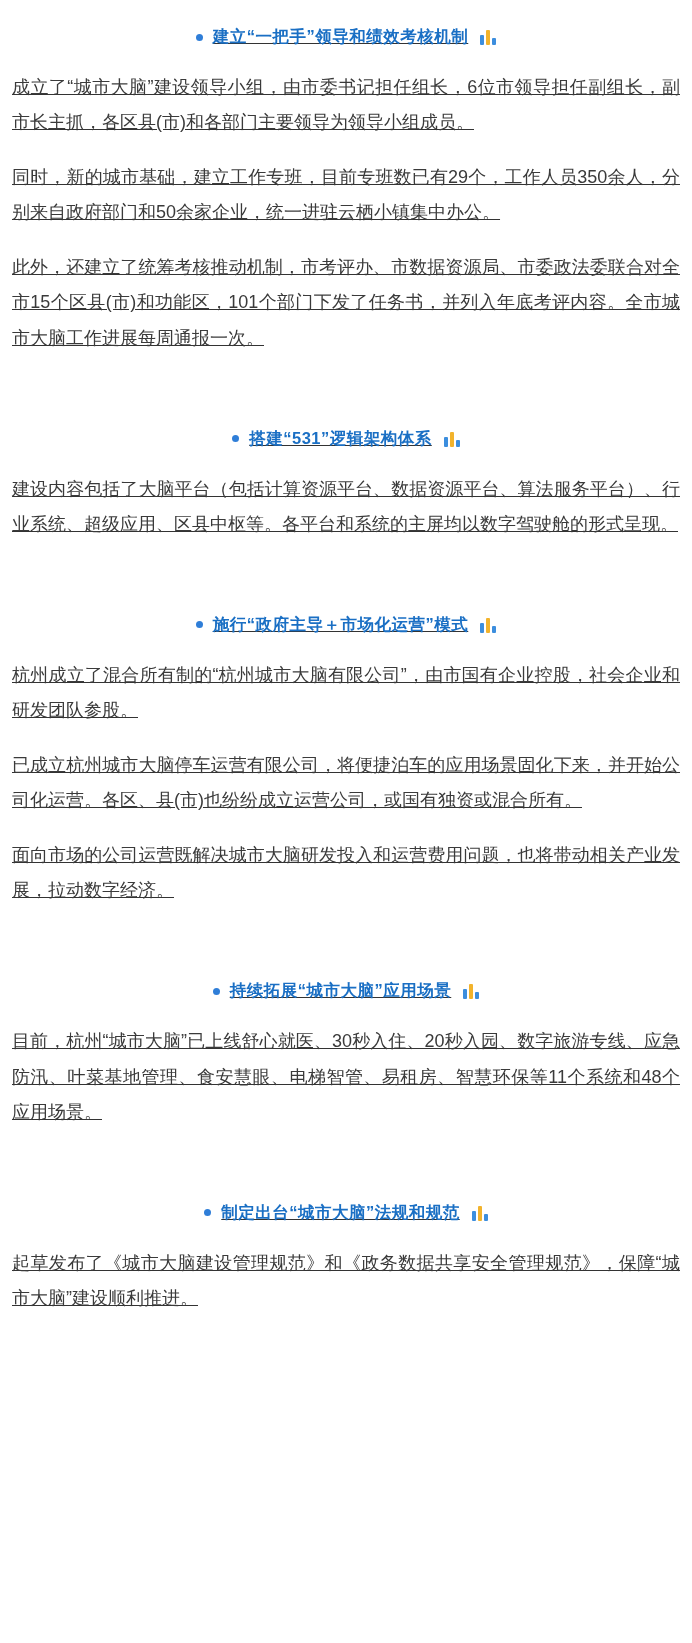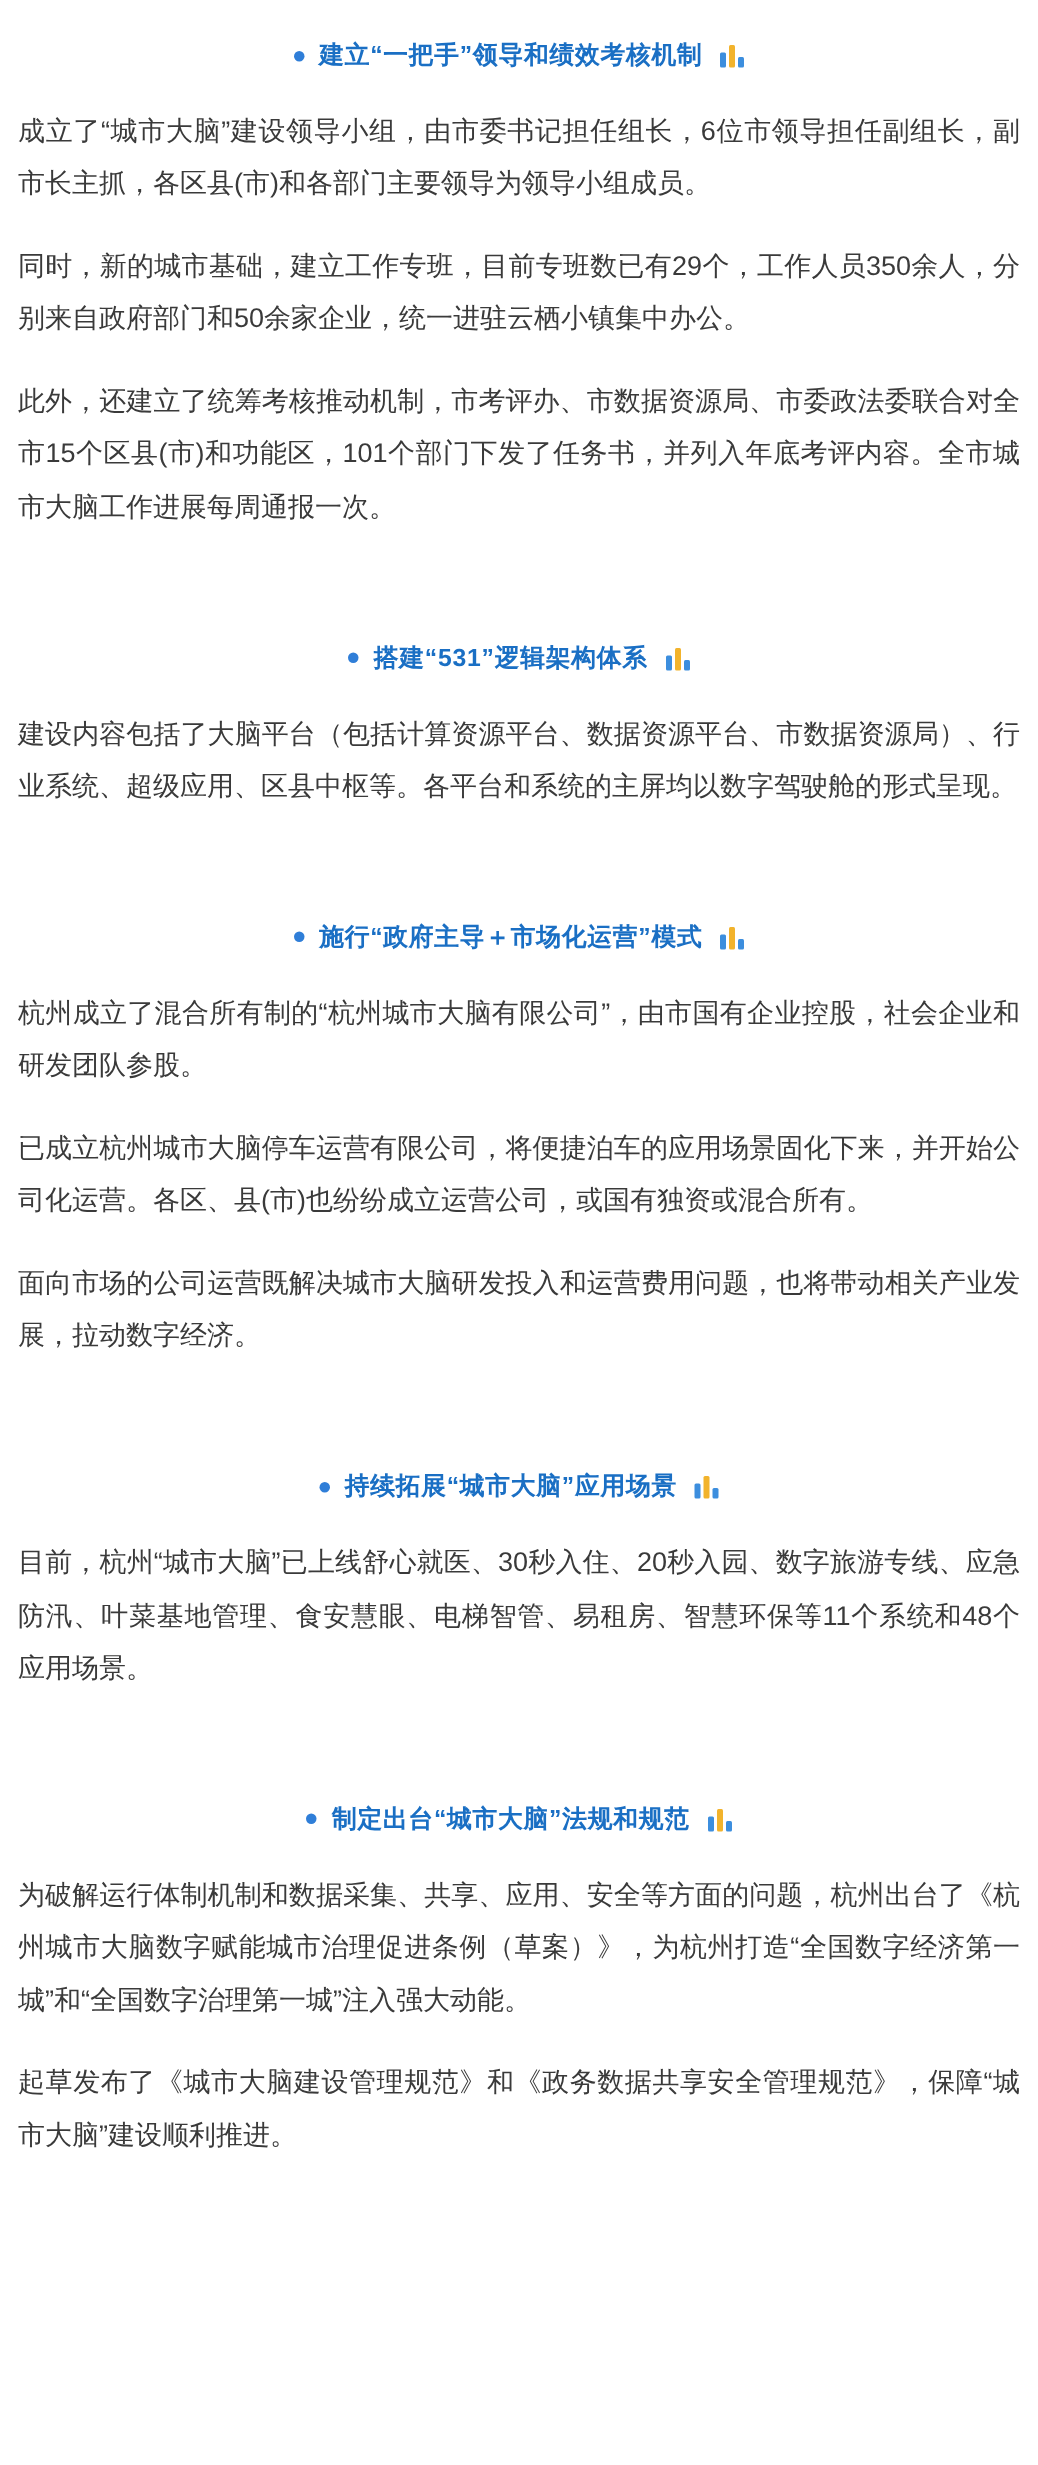--- a/index.html
+++ b/index.html
@@ -10,20 +10,21 @@
   body {
     width: 692px;
     font-family: "Liberation Sans", "DejaVu Sans", sans-serif;
     color: #333333;
     -webkit-font-smoothing: antialiased;
   }
   .page {
     width: 692px;
     box-sizing: border-box;
     padding: 18px 8px 30px 8px;
+    text-decoration: underline;
   }
   
   .heading {
     display: flex;
     align-items: center;
     justify-content: center;
     margin: 26px 0 22px 0;
     gap: 8px;
   }
   .heading:first-child { margin-top: 8px; }
@@ -95,21 +96,21 @@
 
   <div class="heading">
     <span class="bullet-dot"></span>
     <span class="heading-text">搭建“531”逻辑架构体系</span>
     <span class="bars-icon">
         <i class="b1"></i>
         <i class="b2"></i>
         <i class="b3"></i>
       </span>
   </div>
-  <p class="para">建设内容包括了大脑平台（包括计算资源平台、数据资源平台、市数据资源局）、行业系统、超级应用、区县中枢等。各平台和系统的主屏均以数字驾驶舱的形式呈现。</p>
+  <p class="para">建设内容包括了大脑平台（包括计算资源平台、数据资源平台、算法服务平台）、行业系统、超级应用、区县中枢等。各平台和系统的主屏均以数字驾驶舱的形式呈现。</p>
 
   <div class="spacer-lg"></div>
 
   <div class="heading">
     <span class="bullet-dot"></span>
     <span class="heading-text">施行“政府主导＋市场化运营”模式</span>
     <span class="bars-icon">
         <i class="b1"></i>
         <i class="b2"></i>
         <i class="b3"></i>
@@ -136,16 +137,15 @@
 
   <div class="heading">
     <span class="bullet-dot"></span>
     <span class="heading-text">制定出台“城市大脑”法规和规范</span>
     <span class="bars-icon">
         <i class="b1"></i>
         <i class="b2"></i>
         <i class="b3"></i>
       </span>
   </div>
-  <p class="para">为破解运行体制机制和数据采集、共享、应用、安全等方面的问题，杭州出台了《杭州城市大脑数字赋能城市治理促进条例（草案）》，为杭州打造“全国数字经济第一城”和“全国数字治理第一城”注入强大动能。</p>
   <p class="para">起草发布了《城市大脑建设管理规范》和《政务数据共享安全管理规范》，保障“城市大脑”建设顺利推进。</p>
 
 </div>
 
 </body></html>

